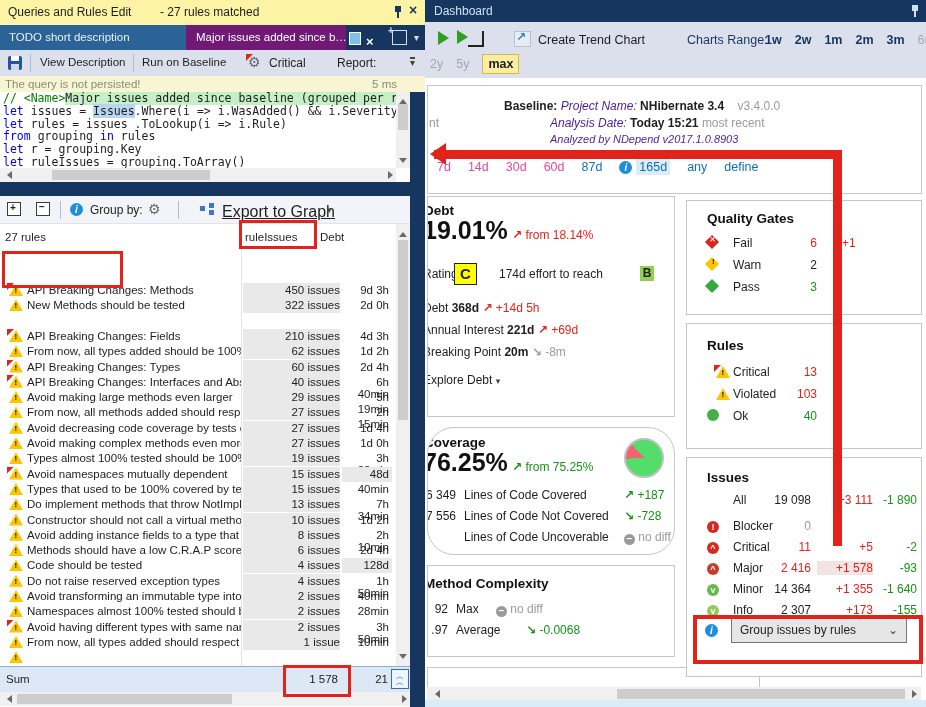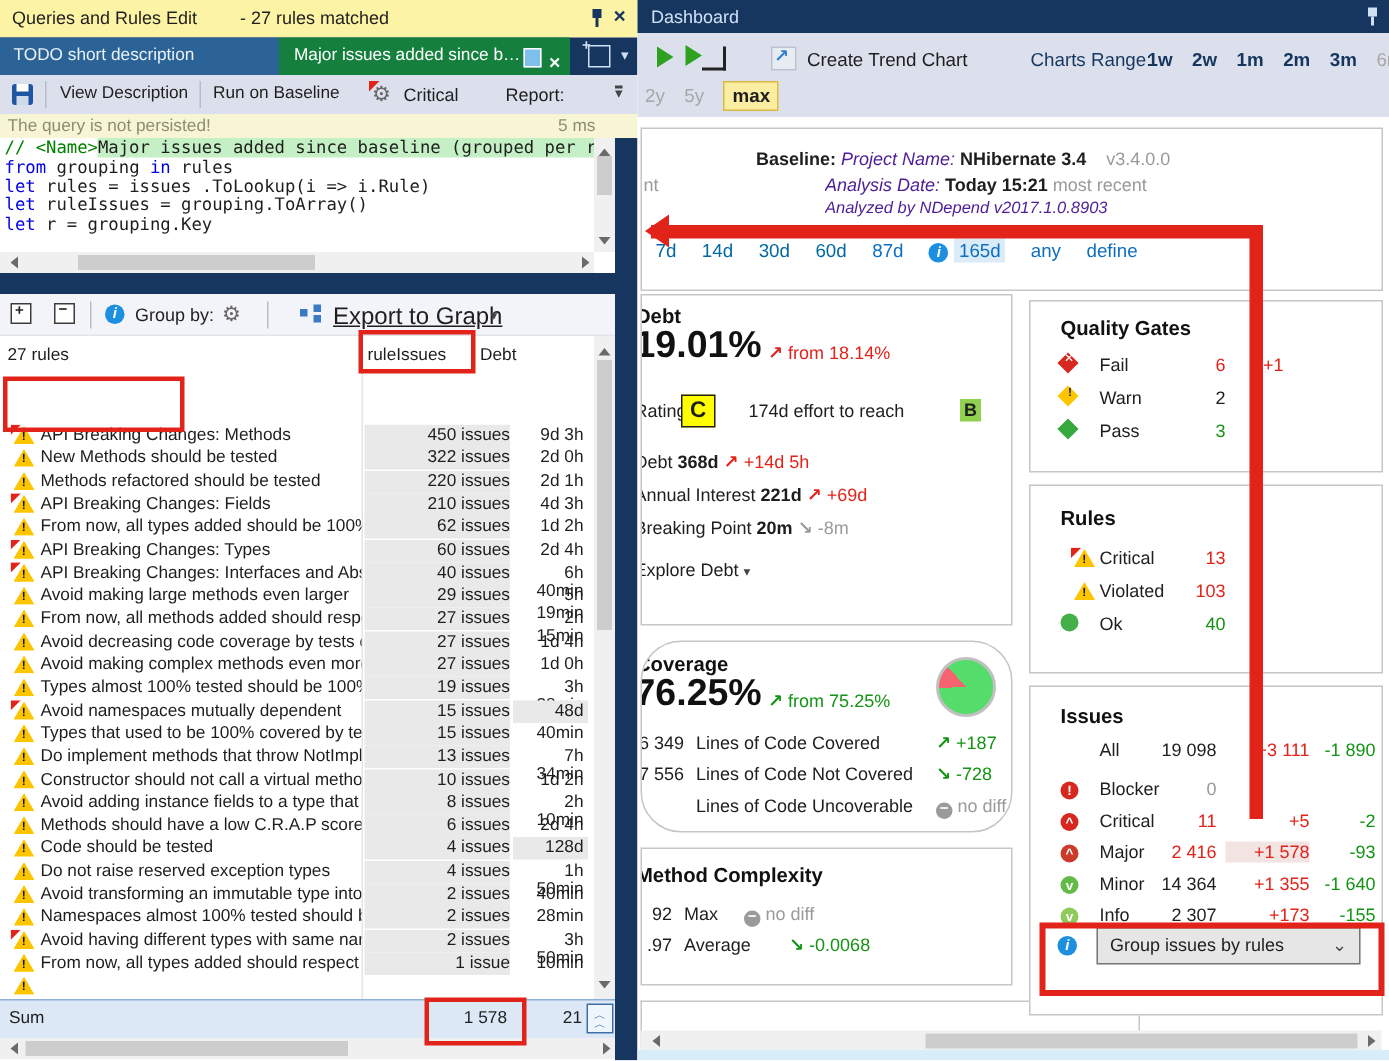--- a/index.html
+++ b/index.html
@@ -13,21 +13,21 @@
   #lp-title .t1{position:absolute;left:8px;top:5px;font-size:12px;}
   #lp-title .t2{position:absolute;left:160px;top:5px;font-size:12px;}
   .pin{display:inline-block;width:10px;height:12px;position:relative;}
   .pin::before{content:"";position:absolute;left:2px;top:0;width:6px;height:6px;background:#17365f;}
   .pin::after{content:"";position:absolute;left:4px;top:6px;width:2px;height:6px;background:#17365f;}
   .pin.light::before,.pin.light::after{background:#cfe0f5;}
   #lp-pin{left:393px;top:6px;} #lp-close{left:409px;top:2px;font-size:14px;font-weight:bold;color:#17365f;}
 
   #lp-tabs{left:0;top:25px;width:425px;height:25px;background:#17365f;}
   #tab1{position:absolute;left:0;top:0;width:186px;height:25px;background:#2c6397;color:#e9f1f9;line-height:25px;padding-left:9px;box-sizing:border-box;}
-  #tab2{position:absolute;left:186px;top:0;width:194px;height:25px;background:#15803d;color:#fff;line-height:25px;padding-left:10px;box-sizing:border-box;}
+  #tab2{position:absolute;left:186px;top:0;width:160px;height:25px;background:#701a75;color:#fff;line-height:25px;padding-left:10px;box-sizing:border-box;}
   .tab-paste{position:absolute;left:163px;top:7px;width:10px;height:11px;border:1px solid #fff;background:#7fc0ea;}
   .tab-x{position:absolute;left:180px;top:4px;color:#fff;font-size:13px;font-weight:bold;}
   #newtab{left:392px;top:5px;width:13px;height:13px;border:1px solid #cfe0f5;position:absolute;}
   #newtab::before{content:"+";position:absolute;left:-5px;top:-6px;color:#cfe0f5;font-size:10px;font-weight:bold;}
   #newtab-arrow{left:414px;top:7px;color:#cfe0f5;font-size:10px;}
 
   #lp-toolbar{left:0;top:50px;width:425px;height:26px;background:#dbe0ec;}
   .tb-item{position:absolute;top:6px;font-size:12px;color:#1e1e1e;}
   .tb-sep{position:absolute;top:4px;width:1px;height:18px;background:#b7bccb;}
   .floppy{position:absolute;left:8px;top:6px;width:14px;height:14px;background:#2055a4;border-radius:2px;}
@@ -110,21 +110,21 @@
   .it{font-style:italic;color:#4c1d95;} .bk{font-weight:bold;color:#1e1e1e;}
   .arrow-up{font-weight:bold;} .arrow-dn{font-weight:bold;}
   .nodiff-ic{display:inline-block;width:11px;height:11px;border-radius:50%;background:#9a9a9a;color:#fff;text-align:center;line-height:9px;font-size:10px;font-weight:bold;vertical-align:-1px;}
 
   #bl-panel{left:427px;top:85px;width:493px;height:107px;}
   #bl-panel .l1{position:absolute;left:76px;top:13px;font-size:12px;}
   #bl-panel .l2{position:absolute;left:122px;top:30px;font-size:12px;}
   #bl-panel .l3{position:absolute;left:122px;top:47px;font-size:11px;}
   #bl-frag{position:absolute;left:1px;top:30px;font-size:12px;color:#9a9a9a;}
   #bl-ranges{position:absolute;left:9px;top:74px;white-space:nowrap;font-size:12.5px;}
-  .blr{margin-right:17px;} .blr.grey{color:#0369a1;} .blr.blue{color:#0e6fc0;}
+  .blr{margin-right:17px;} .blr.grey{color:#ec4899;} .blr.blue{color:#0e6fc0;}
   .blr.hl{background:#dcebf8;padding:1px 3px;}
 
   .dbrow{position:absolute;font-size:12px;white-space:nowrap;}
   .ratebox{display:inline-block;text-align:center;font-weight:bold;}
   #rate-c{position:absolute;left:31px;top:-4px;width:21px;height:20px;background:#ffff00;border:1px solid #222;font-size:15px;line-height:20px;}
   #rate-b{position:absolute;left:217px;top:-1px;width:14px;height:15px;background:#92d050;font-size:12px;line-height:15px;}
   .cv-num{position:absolute;left:-6px;width:34px;text-align:right;}
   .cv-label{position:absolute;left:36px;}
   .cv-delta{position:absolute;left:196px;}
   .pie{position:absolute;left:196px;top:10px;width:36px;height:36px;border-radius:50%;border:2px solid #c0c0c0;
@@ -196,24 +196,25 @@
     <span class="abs" id="report-ovf">▾</span>
   </div>
 
   <div class="abs" id="lp-status">
     <span class="msg">The query is not persisted!</span>
     <span class="ms">5 ms</span>
   </div>
 
   <div class="abs" id="code">
       <div class="code-line"><span class="ct cm">// &lt;Name&gt;</span><span class="ct hl">Major issues added since baseline (grouped per r</span></div>
+      <div class="code-line"><span class="ct k">let</span><span class="ct "> issues = </span><span class="ct sel">Issues</span><span class="ct ">.Where(i =&gt; i.WasAdded() &amp;&amp; i.Severity</span></div>
+      <div class="code-line"><span class="ct k">let</span><span class="ct "> rules = issues .ToLookup(i =&gt; i.Rule)</span></div>
       <div class="code-line"><span class="ct k">from</span><span class="ct "> grouping </span><span class="ct k">in</span><span class="ct "> rules</span></div>
-      <div class="code-line"><span class="ct k">let</span><span class="ct "> rules = issues .ToLookup(i =&gt; i.Rule)</span></div>
+      <div class="code-line"><span class="ct k">let</span><span class="ct "> r = grouping.Key</span></div>
       <div class="code-line"><span class="ct k">let</span><span class="ct "> ruleIssues = grouping.ToArray()</span></div>
-      <div class="code-line"><span class="ct k">let</span><span class="ct "> r = grouping.Key</span></div>
     </div>
 
   <div class="sb-track" style="left:396px;top:92px;width:14px;height:76px;">
     <span class="sb-arr arr-up" style="left:3px;top:3px;"></span>
     <span class="sb-arr arr-dn" style="left:3px;top:66px;"></span>
     <span class="sb-thumb" style="left:2px;top:12px;width:10px;height:26px;"></span>
   </div>
   <div class="sb-track" style="left:0;top:168px;width:396px;height:14px;">
     <span class="sb-arr arr-lf" style="left:3px;top:3px;"></span>
     <span class="sb-arr arr-rt" style="left:388px;top:3px;"></span>
@@ -259,28 +260,20 @@
         <span class="r-debt">9d 3h</span>
       </div>
       <div class="lrow" style="top: 15.3px;">
         <span class="rule-ic">
           <span class="tri"></span>
         </span>
         <span class="r-name">New Methods should be tested</span>
         <span class="r-issues">322 issues</span>
         <span class="r-debt">2d 0h</span>
       </div>
-      <div class="lrow" style="top: 30.6px;">
-        <span class="rule-ic">
-          <span class="tri"></span>
-        </span>
-        <span class="r-name">Methods refactored should be tested</span>
-        <span class="r-issues">220 issues</span>
-        <span class="r-debt">2d 1h</span>
-      </div>
       <div class="lrow" style="top: 45.9px;">
         <span class="rule-ic">
           <span class="tri"></span>
           <span class="corner"></span>
         </span>
         <span class="r-name">API Breaking Changes: Fields</span>
         <span class="r-issues">210 issues</span>
         <span class="r-debt">4d 3h</span>
       </div>
       <div class="lrow" style="top: 61.2px;">

